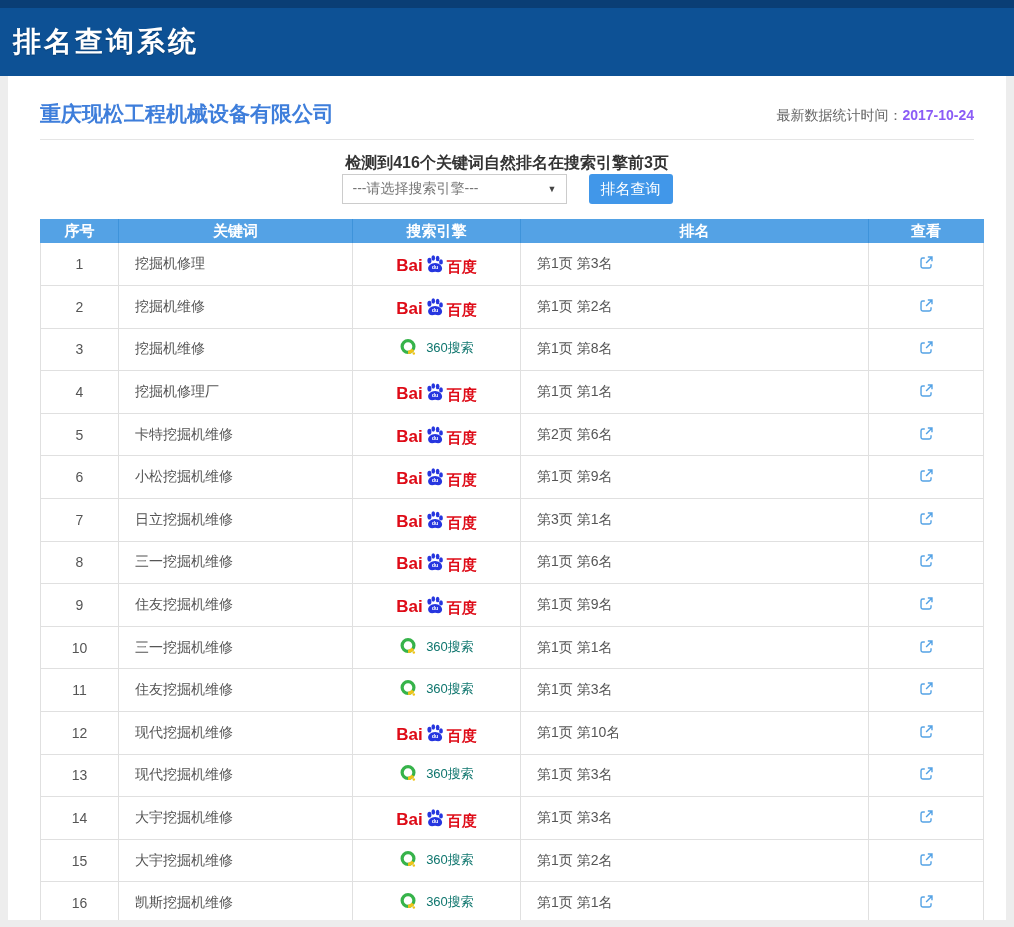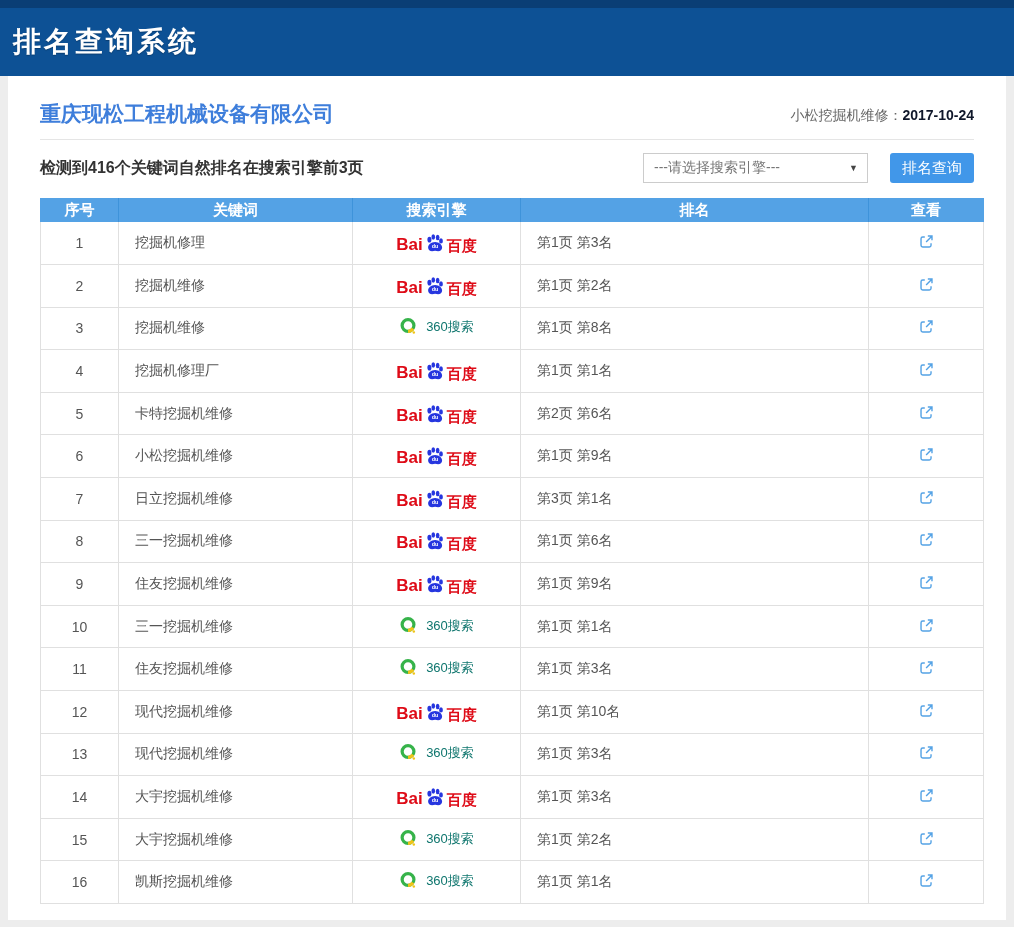--- a/index.html
+++ b/index.html
@@ -23,24 +23,24 @@
     margin:0 8px; background:#fff; height:844px;
     padding:24px 32px 0 32px; overflow:hidden;
   }
   
   .summary-row { display:flex; justify-content:space-between; align-items:flex-end; }
   .summary-left { display:flex; align-items:baseline; }
   .company-name { color:#3e7edb; font-size:21px; font-weight:bold; cursor:pointer; }
   .summary-text { font-size:14px; color:#666; margin-left:10px; }
   .summary-count { color:#ff5a00; font-weight:bold; margin:0 5px; font-size:15px; }
   .stats { font-size:14px; color:#666; padding-bottom:3px; }
-  .stats-date { color:#0f172a; font-weight:bold; }
+  .stats-date { color:#8b5cf6; font-weight:bold; }
   .divider { border:none; border-top:1px solid #e5e5e5; margin-top:11px; }
   
-  .controls-row { display:flex; justify-content:space-between; align-items:center; margin-top:13px; }
+  .controls-row { display:flex; justify-content:space-between; align-items:center; margin-top:13px;flex-direction:column; }
   .section-heading { font-size:16px; font-weight:bold; color:#333; }
   .controls-right { display:flex; align-items:center; }
   .engine-select {
     width:225px; height:30px; border:1px solid #ccc; background:#fff;
     display:flex; align-items:center; justify-content:space-between;
     padding:0 9px 0 10px; font-size:14px; color:#777; cursor:pointer;
   }
   .caret { font-size:9px; color:#444; }
   .query-button {
     margin-left:22px; width:84px; height:30px; background:#4197e9; color:#fff;
@@ -84,21 +84,21 @@
   </div>
 </div>
 
 <div class="panel">
 
   <div class="summary-row">
     <div class="summary-left">
       <span class="company-name">重庆现松工程机械设备有限公司</span>
     </div>
     <div class="stats">
-      <span>小松挖掘机维修：</span><span class="stats-date">2017-10-24</span>
+      <span>最新数据统计时间：</span><span class="stats-date">2017-10-24</span>
     </div>
   </div>
 
   <hr class="divider">
 
   <div class="controls-row">
     <div class="section-heading">检测到416个关键词自然排名在搜索引擎前3页</div>
     <div class="controls-right">
       <div class="engine-select">
         <span>---请选择搜索引擎---</span>

